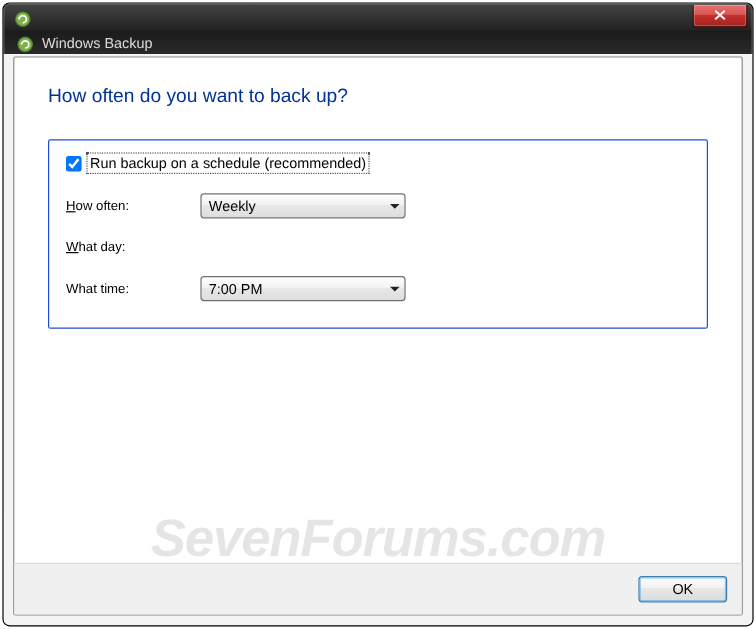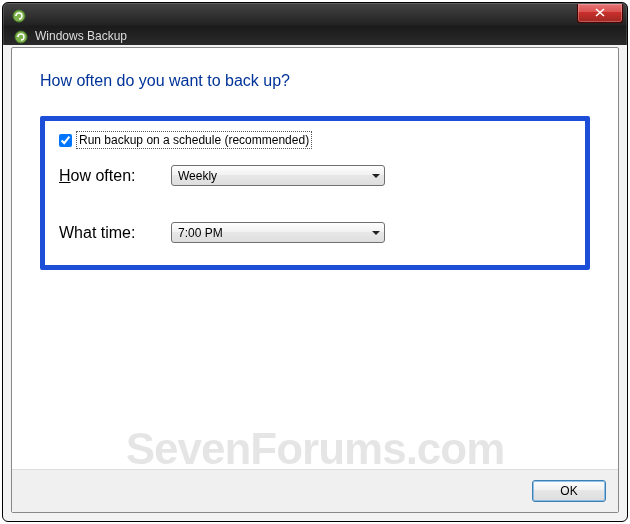--- a/index.html
+++ b/index.html
@@ -80,21 +80,21 @@
     font-weight: normal;
     color: #003399;
   }
   .description {
     font-size: 12px;
     color: #000;
     line-height: 1.35;
     margin-bottom: 22px;
   }
   .schedule-group {
-    border: 5px solid #1d4ed8;
+    border: 1px solid #1d4ed8;
     border-radius: 2px;
     padding: 12px 14px 22px 14px;
   }
   .checkbox-row {
     display: flex;
     align-items: center;
     margin-bottom: 18px;
     font-size: 12px;
   }
   .checkbox-row input[type=checkbox] {
@@ -107,26 +107,26 @@
     padding: 0 1px;
   }
   .form-row {
     display: flex;
     align-items: center;
     margin-bottom: 18px;
   }
   .form-row:last-child { margin-bottom: 0; }
   .form-label {
     width: 112px;
-    font-size: 16px;
+    font-size: 11px;
   }
   .form-label .ul { text-decoration: underline; }
   .combo {
     position: relative;
-    width: 214px;
+    width: 171px;
     height: 21px;
     border: 1px solid #707070;
     border-radius: 3px;
     background: linear-gradient(to bottom, #fefefe 0%, #f2f2f2 45%, #e8e8e8 46%, #dedede 100%);
     display: flex;
     align-items: center;
     padding: 0 22px 0 6px;
     font-size: 12px;
     box-sizing: border-box;
   }
@@ -165,20 +165,21 @@
     border-color: #3c7fb1;
     box-shadow: 0 0 0 1px rgba(120,180,230,0.8) inset;
   }
   .watermark {
     position: absolute;
     left: 0; right: 0;
     bottom: 38px;
     text-align: center;
     font-size: 44px;
     font-weight: bold;
+    font-style: italic;
     color: rgba(0,0,0,0.10);
     letter-spacing: -1px;
     pointer-events: none;
     user-select: none;
     font-family: Arial, sans-serif;
   }
 </style>
 </head>
 <body>
 
@@ -223,20 +224,21 @@
 
         <div class="form-row">
           <div class="form-label"><span class="ul">H</span><span>ow often:</span></div>
           <div class="combo">
             <span>Weekly</span>
             <span class="arrow"></span>
           </div>
         </div>
 
         <div class="form-row">
+          <div class="form-label"><span class="ul">W</span><span>hat day:</span></div>
         </div>
 
         <div class="form-row">
           <div class="form-label">What time:</div>
           <div class="combo">
             <span>7:00 PM</span>
             <span class="arrow"></span>
           </div>
         </div>
       </div>

